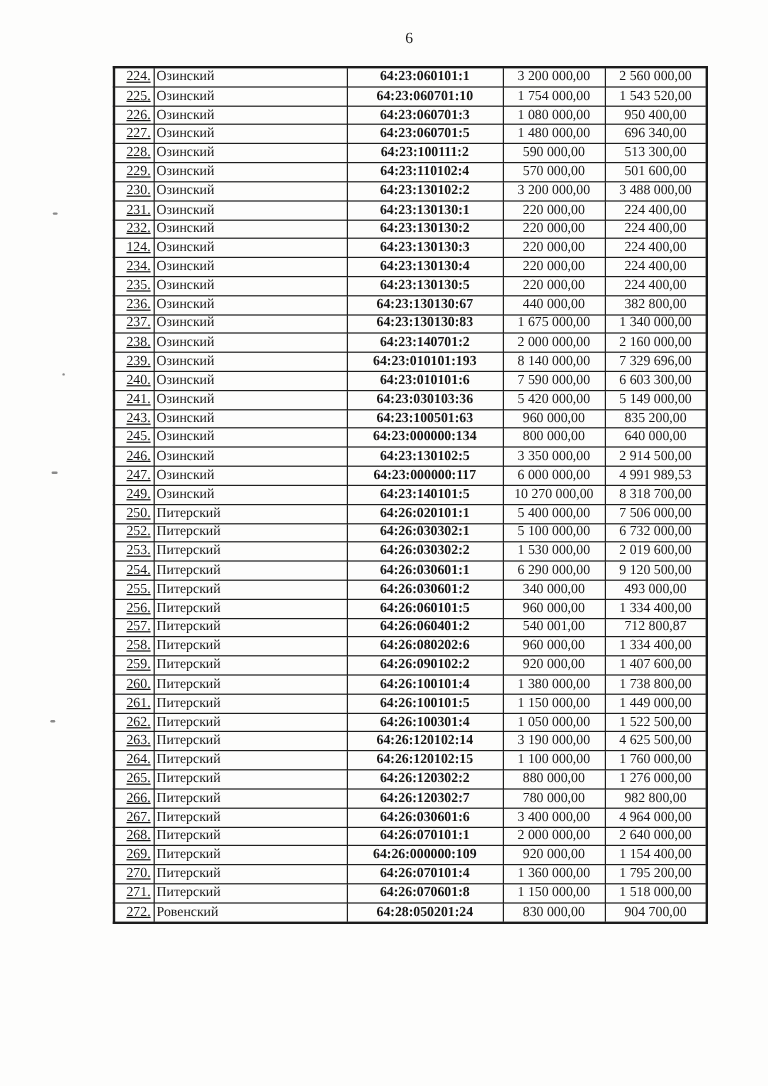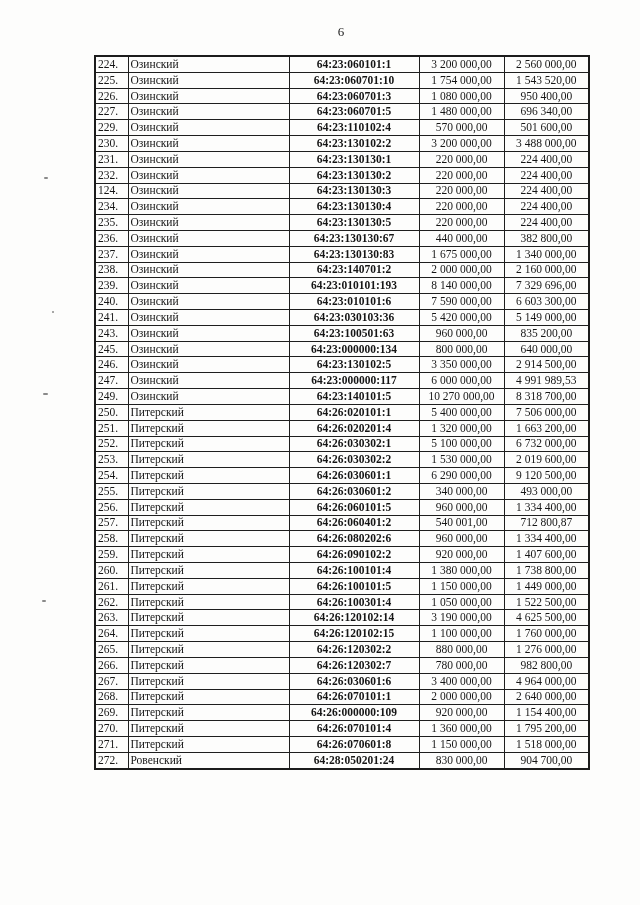--- a/index.html
+++ b/index.html
@@ -41,21 +41,21 @@
   table.doc-table td {
     border: 1px solid #1e1e1e;
     height: 14.82px;
     font-size: 11.5px;
     line-height: 13px;
     padding: 0 2px;
     white-space: nowrap;
     overflow: hidden;
     vertical-align: middle;
   }
-  td.cell-num      { text-align: left; padding-left: 3px; }
+  td.cell-num      { text-align: right; padding-left: 3px; text-decoration: underline; }
   td.cell-district { text-align: left; padding-left: 4px; }
   td.cell-cadastral{ text-align: center; font-weight: bold; }
   td.cell-value    { text-align: center; }
   
   .speck {
     position: absolute;
     background: #8a8a8a;
     border-radius: 1px;
   }
   .speck-1 { left: 44px; top: 177px; width: 4px; height: 1.5px; }
@@ -104,20 +104,27 @@
     </tr>
 
     <tr>
       <td class="cell-num">227.</td>
       <td class="cell-district">Озинский</td>
       <td class="cell-cadastral">64:23:060701:5</td>
       <td class="cell-value">1 480 000,00</td>
       <td class="cell-value">696 340,00</td>
     </tr>
 
+    <tr>
+      <td class="cell-num">228.</td>
+      <td class="cell-district">Озинский</td>
+      <td class="cell-cadastral">64:23:100111:2</td>
+      <td class="cell-value">590 000,00</td>
+      <td class="cell-value">513 300,00</td>
+    </tr>
 
     <tr>
       <td class="cell-num">229.</td>
       <td class="cell-district">Озинский</td>
       <td class="cell-cadastral">64:23:110102:4</td>
       <td class="cell-value">570 000,00</td>
       <td class="cell-value">501 600,00</td>
     </tr>
 
     <tr>
@@ -260,27 +267,20 @@
     </tr>
 
     <tr>
       <td class="cell-num">250.</td>
       <td class="cell-district">Питерский</td>
       <td class="cell-cadastral">64:26:020101:1</td>
       <td class="cell-value">5 400 000,00</td>
       <td class="cell-value">7 506 000,00</td>
     </tr>
 
-    <tr>
-      <td class="cell-num">251.</td>
-      <td class="cell-district">Питерский</td>
-      <td class="cell-cadastral">64:26:020201:4</td>
-      <td class="cell-value">1 320 000,00</td>
-      <td class="cell-value">1 663 200,00</td>
-    </tr>
 
     <tr>
       <td class="cell-num">252.</td>
       <td class="cell-district">Питерский</td>
       <td class="cell-cadastral">64:26:030302:1</td>
       <td class="cell-value">5 100 000,00</td>
       <td class="cell-value">6 732 000,00</td>
     </tr>
 
     <tr>

